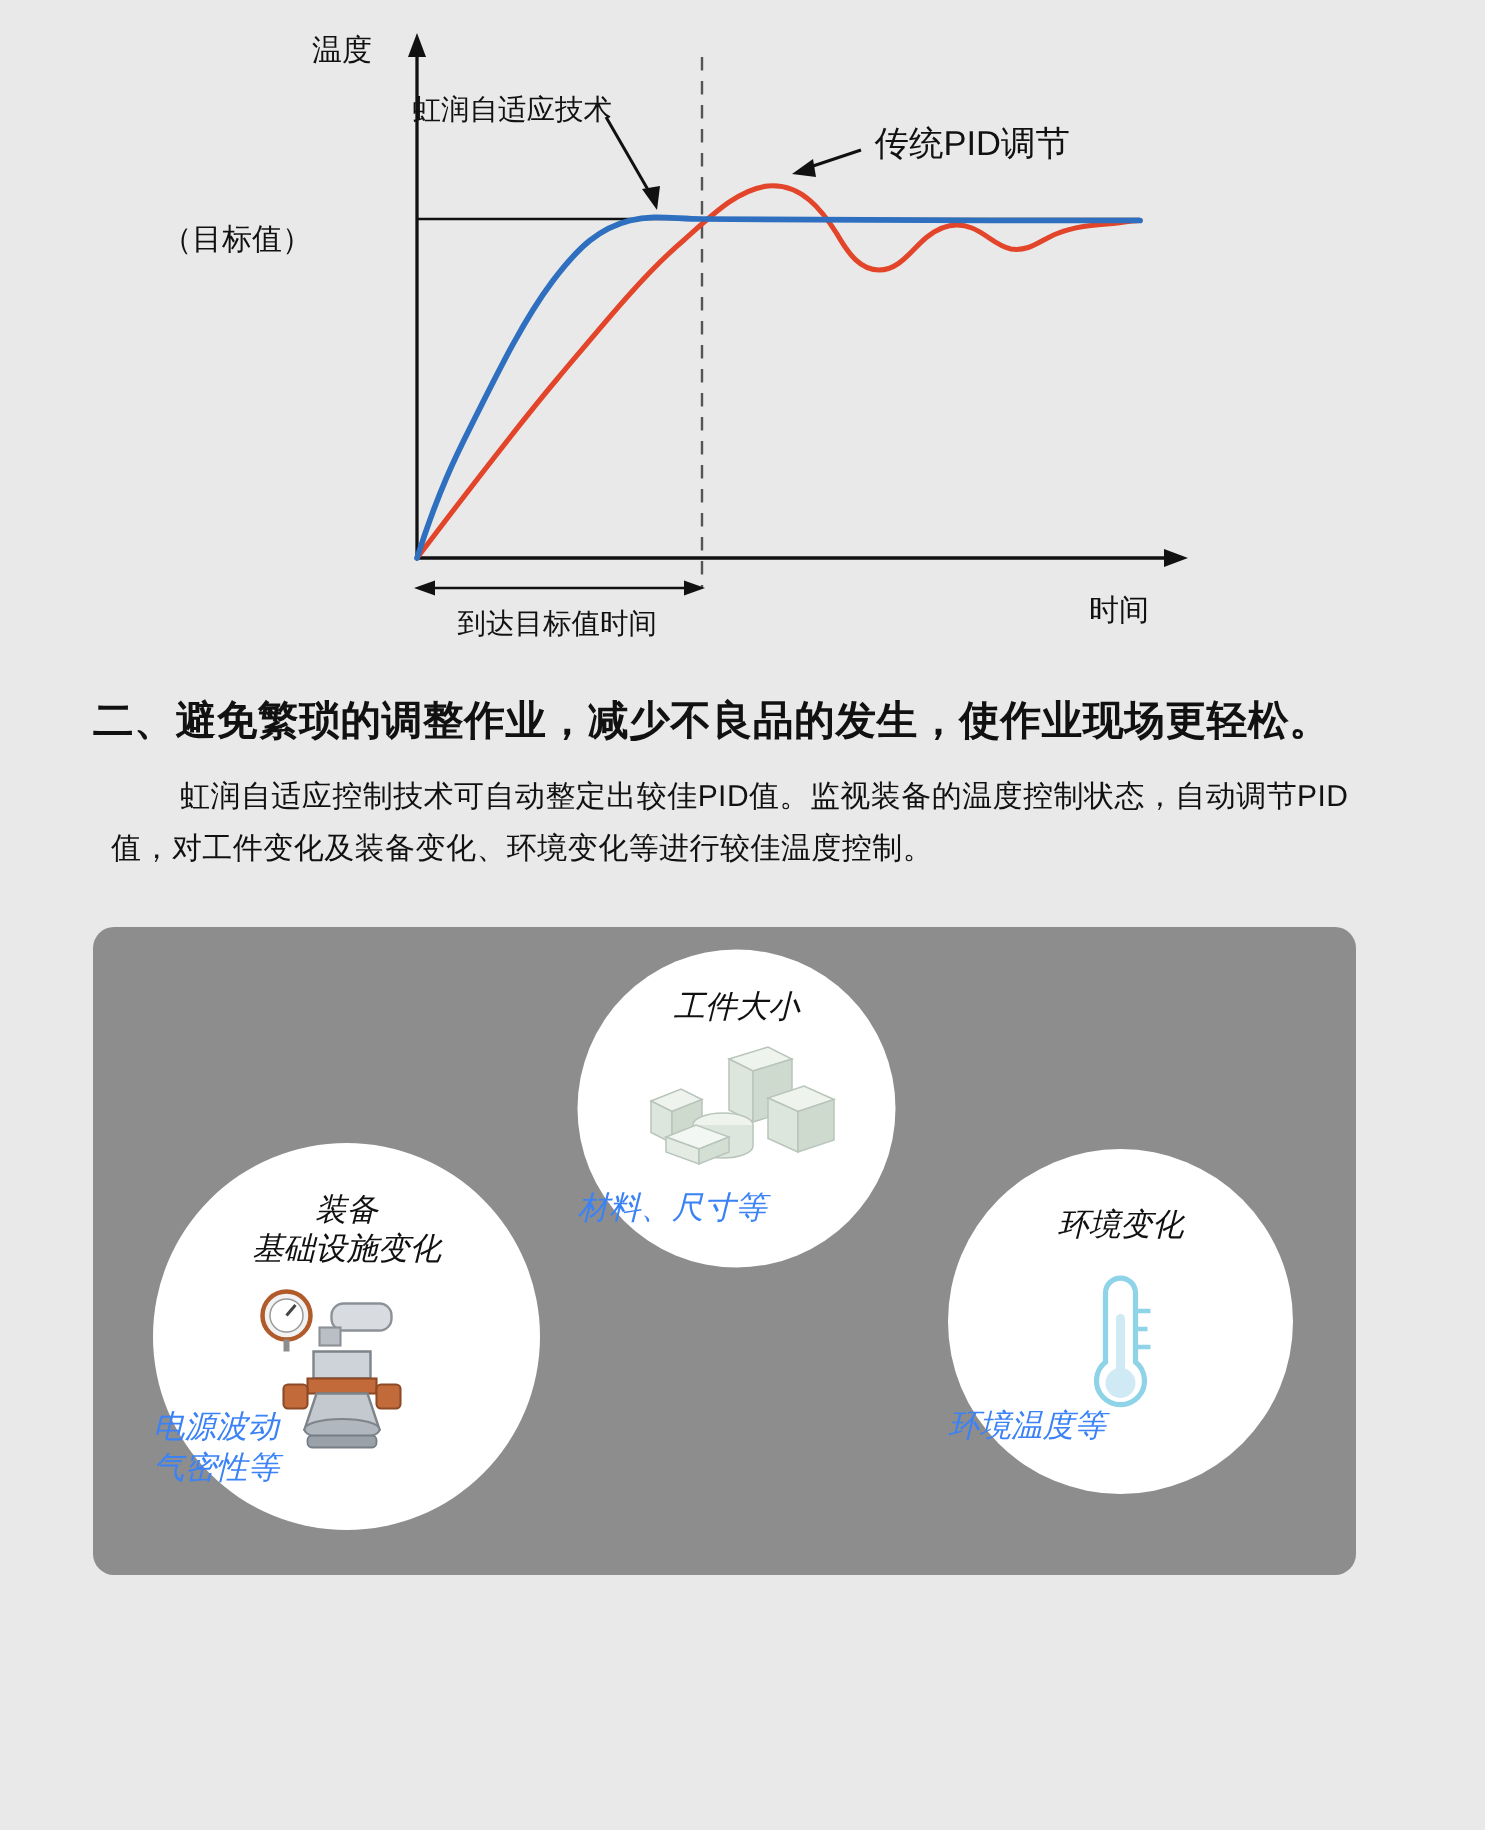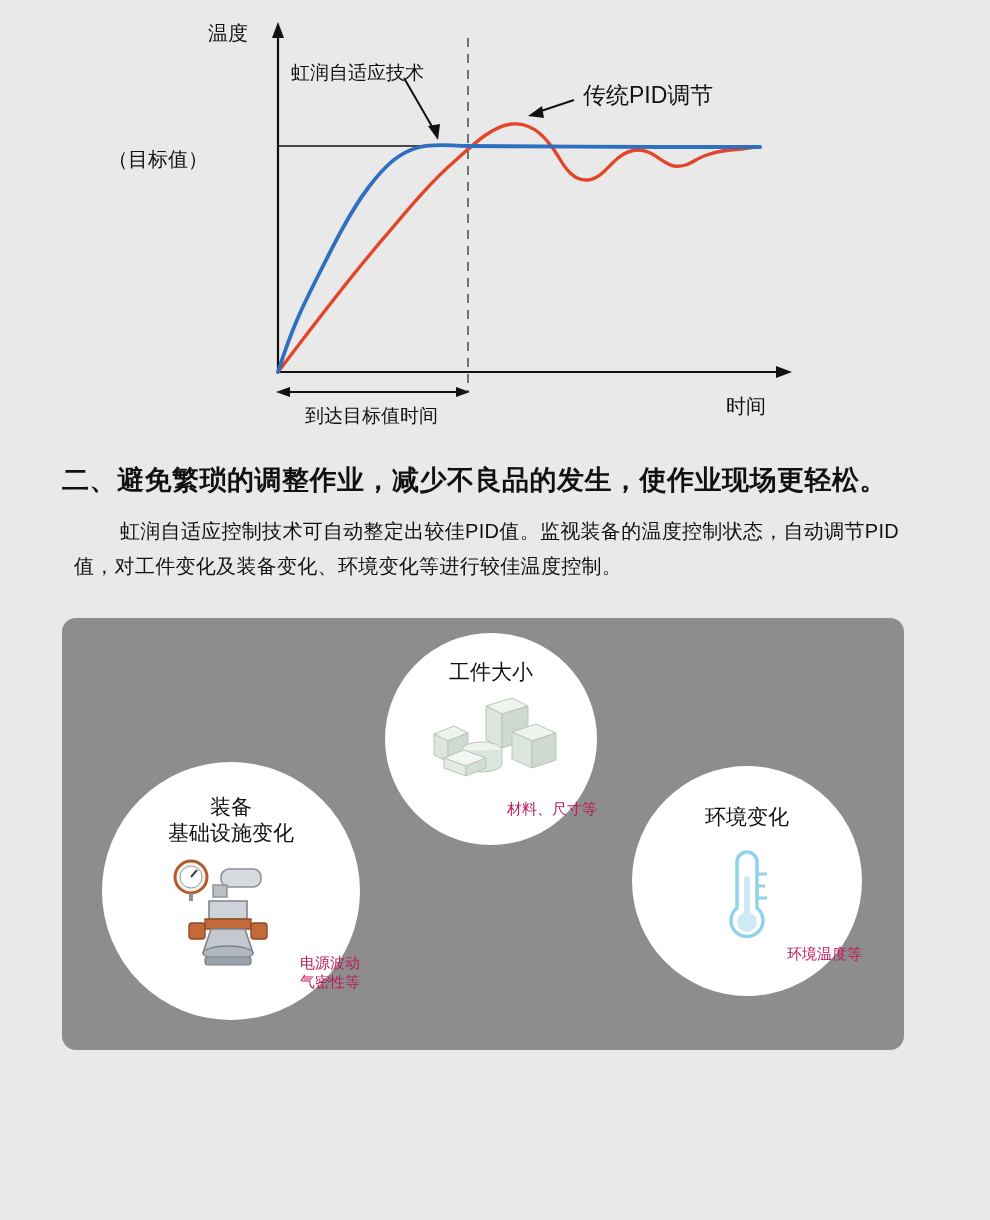--- a/index.html
+++ b/index.html
@@ -27,21 +27,21 @@
   }
   .chart-label {
     position: absolute;
     font-size: 20px;
     color: #111;
     white-space: nowrap;
   }
   #label-y-axis { left: 208px; top: 20px; }
   #label-x-axis { left: 726px; top: 393px; }
   #label-target { left: 108px; top: 146px; }
-  #label-adaptive { left: 291px; top: 60px; font-size: 19px; }
+  #label-adaptive { left: 275px; top: 60px; font-size: 19px; }
   #label-pid { left: 583px; top: 80px; font-size: 23px; }
   #label-reach-time { left: 305px; top: 403px; font-size: 19px; }
 
   
   #body-section {
     padding: 0 62px;
   }
   #heading {
     font-size: 27px;
     font-weight: bold;
@@ -55,20 +55,21 @@
     line-height: 1.75;
     text-indent: 46px;
     margin: 12px;
     color: #111;
     letter-spacing: 0.3px;
   }
 
   
   #panel-section {
     padding: 22px 62px 0 62px;
+    font-style: italic;
   }
   #gray-panel {
     position: relative;
     width: 842px;
     height: 432px;
     background: #8d8d8d;
     border-radius: 14px;
     box-sizing: border-box;
   }
   .bubble {
@@ -81,24 +82,24 @@
     box-sizing: border-box;
   }
   .bubble-title {
     text-align: center;
     font-size: 21px;
     line-height: 1.25;
     color: #111;
     white-space: pre-line;
   }
   .bubble-caption {
-    text-align: right;
-    font-size: 15px;
+    text-align: left;
+    font-size: 21px;
     line-height: 1.25;
-    color: #be185d;
+    color: #3b82f6;
     white-space: pre-line;
     position: absolute;
     left: 0;
     right: 0;
   }
   .bubble-art {
     position: absolute;
     left: 0;
     right: 0;
     display: flex;

